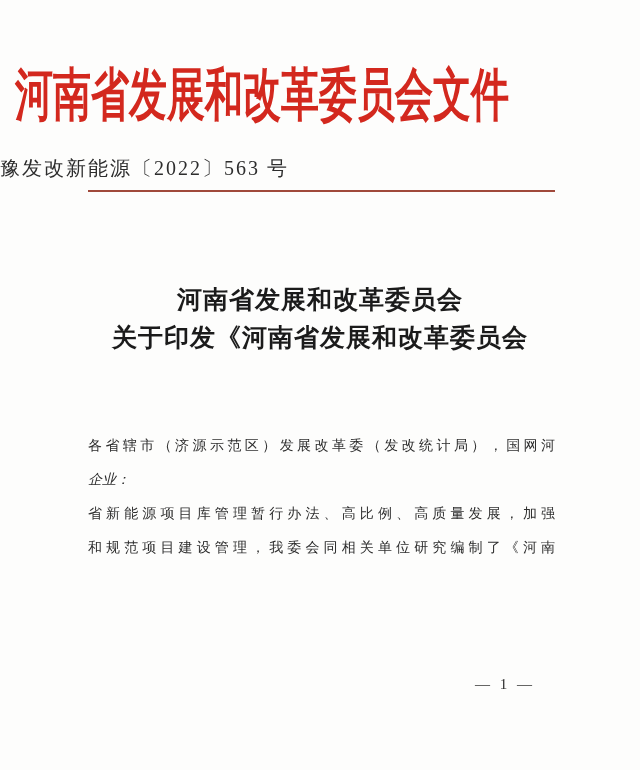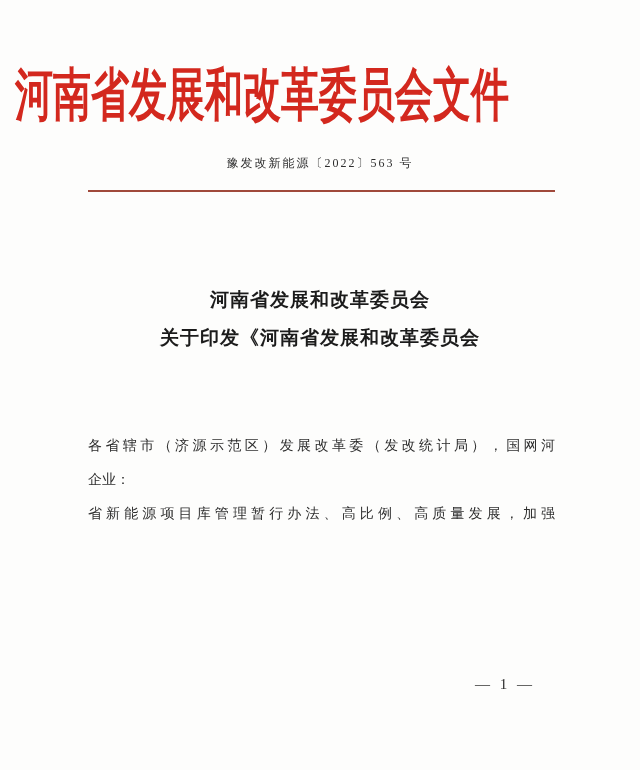--- a/index.html
+++ b/index.html
@@ -32,42 +32,41 @@
     white-space: nowrap;
     color: var(--accent, #d3281e);
     font-family: "Liberation Serif", "DejaVu Serif", serif;
   }
   
   .doc-number {
     position: absolute;
     top: 155px;
     left: 0;
     width: 640px;
-    text-align: center;
-    font-size: 12px;
+    font-size: 20px;
     letter-spacing: 2px;
     color: #2d2d2d;
   }
   
   .red-rule {
     position: absolute;
     top: 190px;
     left: 88px;
     width: 467px;
     height: 2px;
     background: var(--rule-color, #a0493b);
   }
   
   .doc-title {
     position: absolute;
     top: 281px;
     left: 0;
     width: 640px;
     text-align: center;
-    font-size: 19px;
+    font-size: 25px;
     line-height: 38px;
     font-weight: bold;
     letter-spacing: 1px;
     color: #1b1b1b;
   }
   
   .body-text {
     position: absolute;
     top: 429px;
     left: 88px;
@@ -77,20 +76,21 @@
     color: #2e2e2e;
   }
   .body-line {
     height: 34px;
     text-align: justify;
     text-align-last: justify;
   }
   .body-line.no-stretch {
     text-align: left;
     text-align-last: left;
+    font-style: italic;
   }
   .body-line.indent {
     text-indent: 35px;
   }
   
   .page-num {
     position: absolute;
     top: 676px;
     left: 0;
     width: 535px;
@@ -115,17 +115,18 @@
 
   <div class="doc-title">
     <div>河南省发展和改革委员会</div>
     <div>关于印发《河南省发展和改革委员会</div>
   </div>
 
   <div class="body-text">
     <div class="body-line">各省辖市（济源示范区）发展改革委（发改统计局），国网河</div>
     <div class="body-line no-stretch">企业：</div>
     <div class="body-line">省新能源项目库管理暂行办法、高比例、高质量发展，加强</div>
+    <div class="body-line">和规范项目建设管理，我委会同相关单位研究编制了《河南</div>
   </div>
 
   <div class="page-num">— 1 —</div>
 
 </div>
 
 </body></html>

